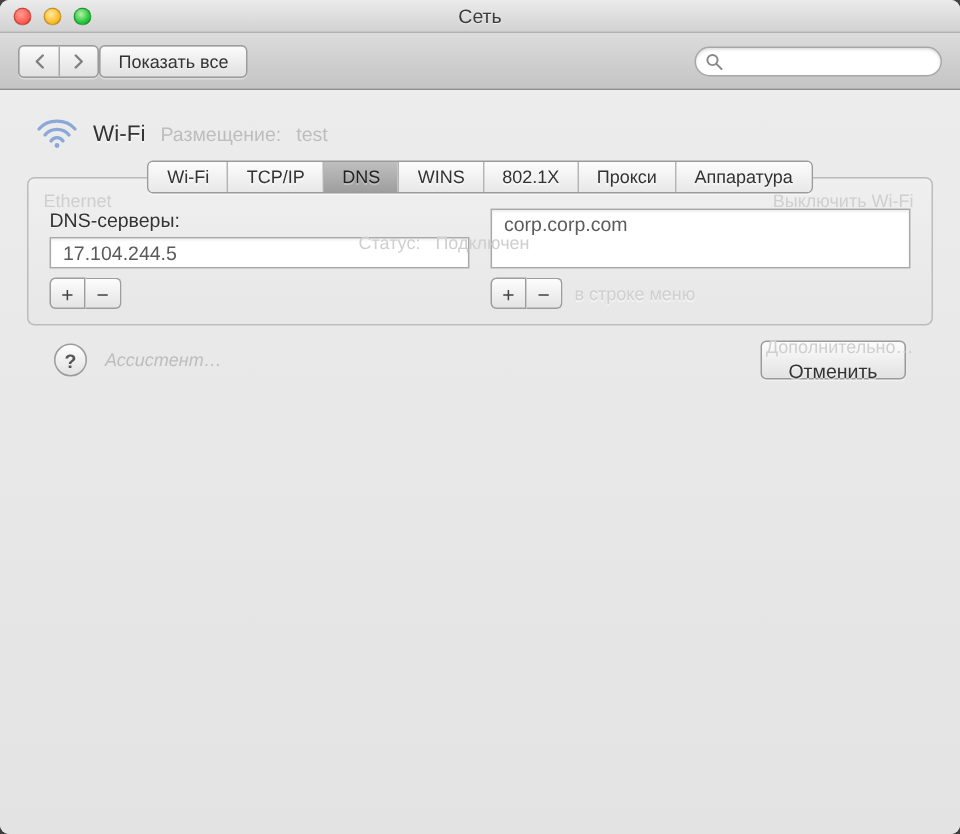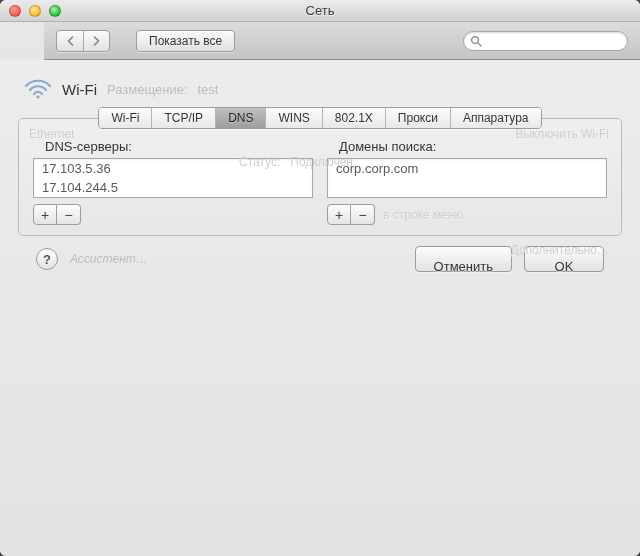--- a/index.html
+++ b/index.html
@@ -52,22 +52,21 @@
       color: #3b3b3b;
       text-shadow: 0 1px 0 rgba(255,255,255,0.6);
     }
     .toolbar {
       height: 38px;
       background: linear-gradient(to bottom, #dcdcdc, #c4c4c4);
       border-bottom: 1px solid #8e8e8e;
       display: flex;
       align-items: center;
       padding: 0 12px;
-      gap: 26px;
-      margin-left: 44px;
+      gap: 0;
     }
     .nav-group {
       display: flex;
       border: 1px solid #9b9b9b;
       border-radius: 4px;
       overflow: hidden;
       background: linear-gradient(to bottom, #fbfbfb, #e1e1e1);
       box-shadow: 0 1px 0 rgba(255,255,255,0.4);
       height: 22px;
     }
@@ -166,21 +165,20 @@
     .cols {
       display: flex;
       gap: 14px;
     }
     .col { flex: 1; display: flex; flex-direction: column; }
     .col-label {
       font-size: 13px;
       color: #333;
       margin-bottom: 4px;
       text-shadow: 0 1px 0 rgba(255,255,255,0.5);
-      margin-left: 12px;
     }
     .listbox {
       flex: 1;
       height: 265px;
       background: #fff;
       border: 1px solid #a9a9a9;
       border-radius: 0;
       box-shadow: inset 0 1px 2px rgba(0,0,0,0.08);
       overflow: auto;
       font-size: 13px;
@@ -320,33 +318,31 @@
             <button class="seg">802.1X</button>
             <button class="seg">Прокси</button>
             <button class="seg">Аппаратура</button>
           </div>
       </div>
 
       <div class="cols">
         <div class="col">
           <div class="col-label">DNS-серверы:</div>
           <div class="listbox" id="dns-list">
-              <div class="row">17.103.5.36</div>
               <div class="row">17.104.244.5</div>
             </div>
           <div class="below">
             <div class="plusminus">
               <button>+</button>
               <button>−</button>
             </div>
           </div>
         </div>
 
         <div class="col">
-          <div class="col-label">Домены поиска:</div>
           <div class="listbox" id="domain-list">
               <div class="row">corp.corp.com</div>
             </div>
           <div class="below">
             <div class="plusminus">
               <button>+</button>
               <button>−</button>
             </div>
             <span class="hint ghost-row" style="color:#d0d0d0">в строке меню</span>
           </div>
@@ -356,17 +352,16 @@
       <div class="ghost-text-row" style="bottom:-22px; right:12px;justify-content:flex-end;">
         <span>Дополнительно…</span>
       </div>
     </div>
 
     <div class="footer">
       <button class="help-btn">?</button>
       <span class="ghost-row" style="font-size:12px;font-style:italic;">Ассистент…</span>
       <div class="spacer"></div>
       <button class="push-btn">Отменить</button>
-      <button class="push-btn">OK</button>
     </div>
 
   </div>
 </div>
 
 </body></html>

